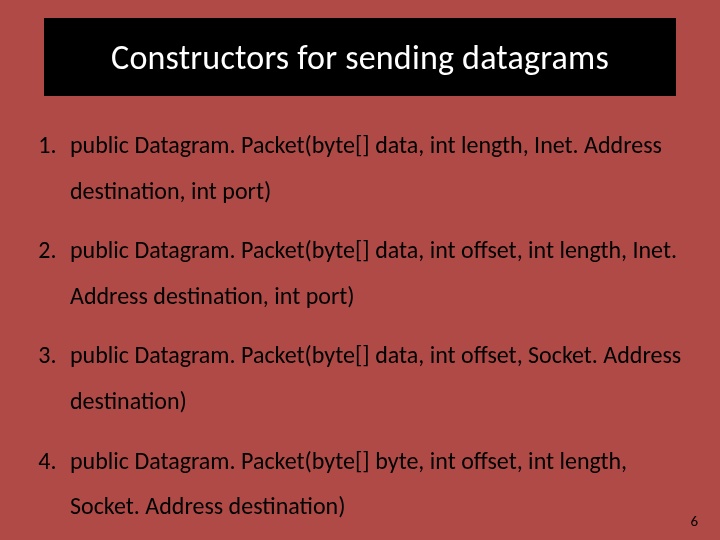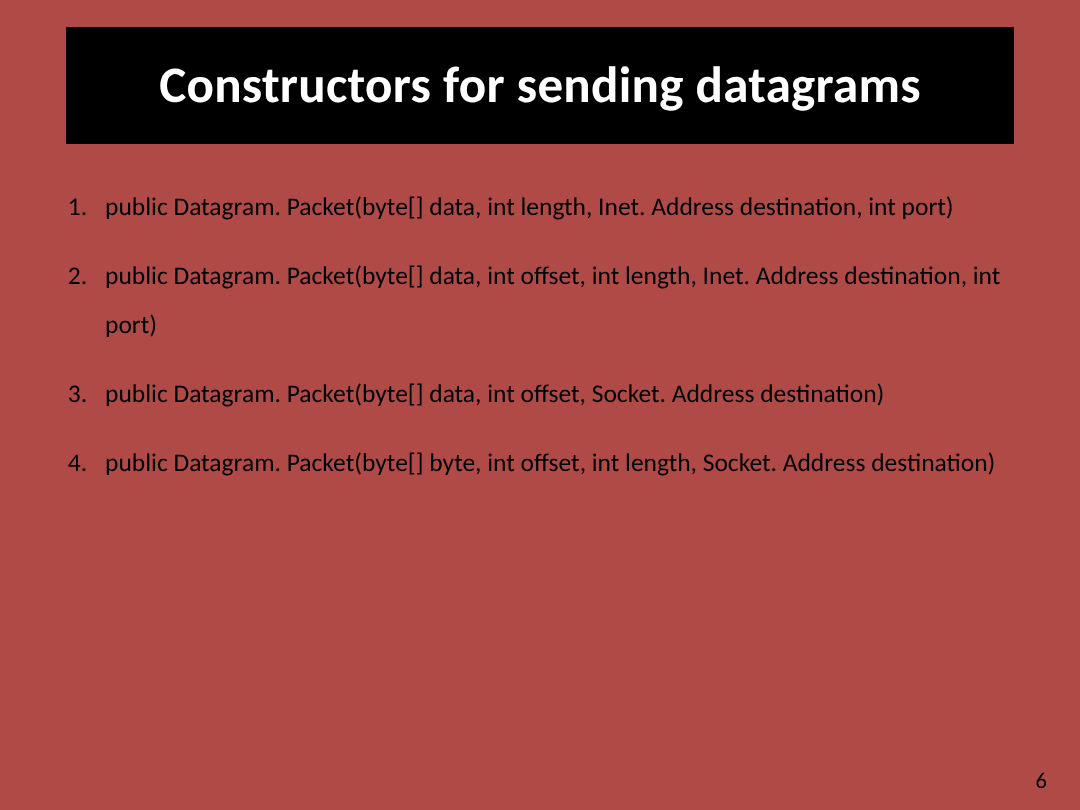--- a/index.html
+++ b/index.html
@@ -25,36 +25,36 @@
     right: 44px;
     height: 78px;
     background: #000000;
     display: flex;
     align-items: center;
     justify-content: center;
   }
   .title-text {
     color: #ffffff;
     font-size: 34px;
-    font-weight: 700;
+    font-weight: 400;
     letter-spacing: 0.2px;
   }
   .body {
     position: absolute;
     top: 118px;
     left: 28px;
     right: 34px;
     bottom: 38px;
     color: #000000;
   }
   ol.list {
     margin: 0;
     padding: 0 0 0 34px;
     list-style: decimal;
-    font-size: 17px;
+    font-size: 24px;
     line-height: 1.9;
   }
   ol.list > li {
     padding: 4px 0 10px 8px;
   }
   .slide-number {
     position: absolute;
     right: 22px;
     bottom: 10px;
     font-size: 15px;

